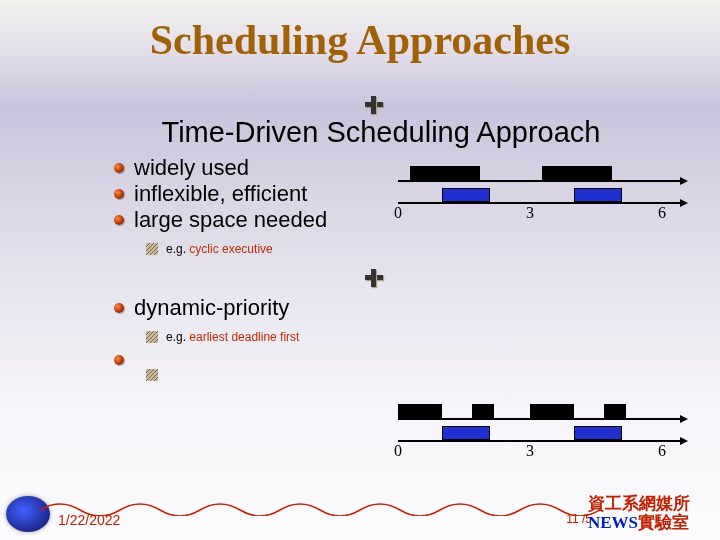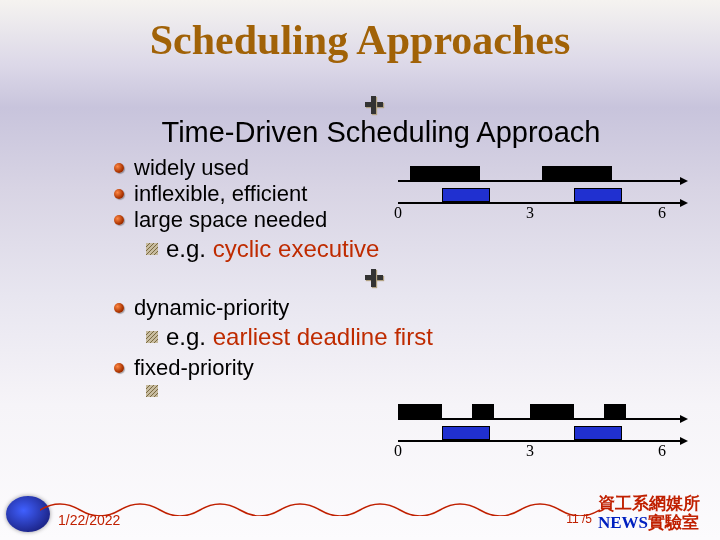--- a/index.html
+++ b/index.html
@@ -74,21 +74,21 @@
     display: flex;
     align-items: center;
     line-height: 24px;
   }
   .h3-item .mark {
     width: 12px; height: 12px;
     margin-right: 8px;
     position: relative;
   }
   .h3-item .mark svg { width: 12px; height: 12px; display: block; }
-  .h3-text { font-size: 24px; }
+  .h3-text { font-size: 12px; }
   .h3-text .black { color: #000; }
   .h3-text .red { color: #bf2b00; }
 
   .diagram {
     position: absolute;
     width: 300px;
   }
   .diagram-row { position: relative; height: 22px; }
   .axis {
     position: absolute;
@@ -130,21 +130,21 @@
     color: #c02000;
   }
   .footer-page {
     position: absolute;
     right: 128px; bottom: 8px;
     font-size: 12px;
     color: #c02000;
   }
   .footer-lab {
     position: absolute;
-    right: 20px; bottom: 2px;
+    right: 30px; bottom: 2px;
     text-align: left;
     font-size: 17px;
     font-weight: bold;
     font-family: "Times New Roman", "Microsoft JhengHei", serif;
     color: #c02000;
     line-height: 19px;
   }
   .footer-lab .news { color: #0020c0; margin-top: 12px; }
   .footer-logo {
     position: absolute;
@@ -217,21 +217,20 @@
           </svg>
       </div>
       <div class="h3-text">
         <span class="black">e.g. </span><span class="red">earliest deadline first</span>
       </div>
     </div>
   </div>
   <div class="h2-list">
     <div class="h2-item">
       <div class="dot"></div>
-      <div class="h2-text">fixed-priority</div>
     </div>
   </div>
   <div class="h3-list">
     <div class="h3-item">
       <div class="mark">
         <svg viewBox="0 0 12 12">
             <rect x="0" y="0" width="12" height="12" fill="#c8bca0"></rect>
             <path d="M0 4 L4 0 M0 8 L8 0 M0 12 L12 0 M4 12 L12 4 M8 12 L12 8" stroke="#7a6a40" stroke-width="1"></path>
           </svg>
       </div>

